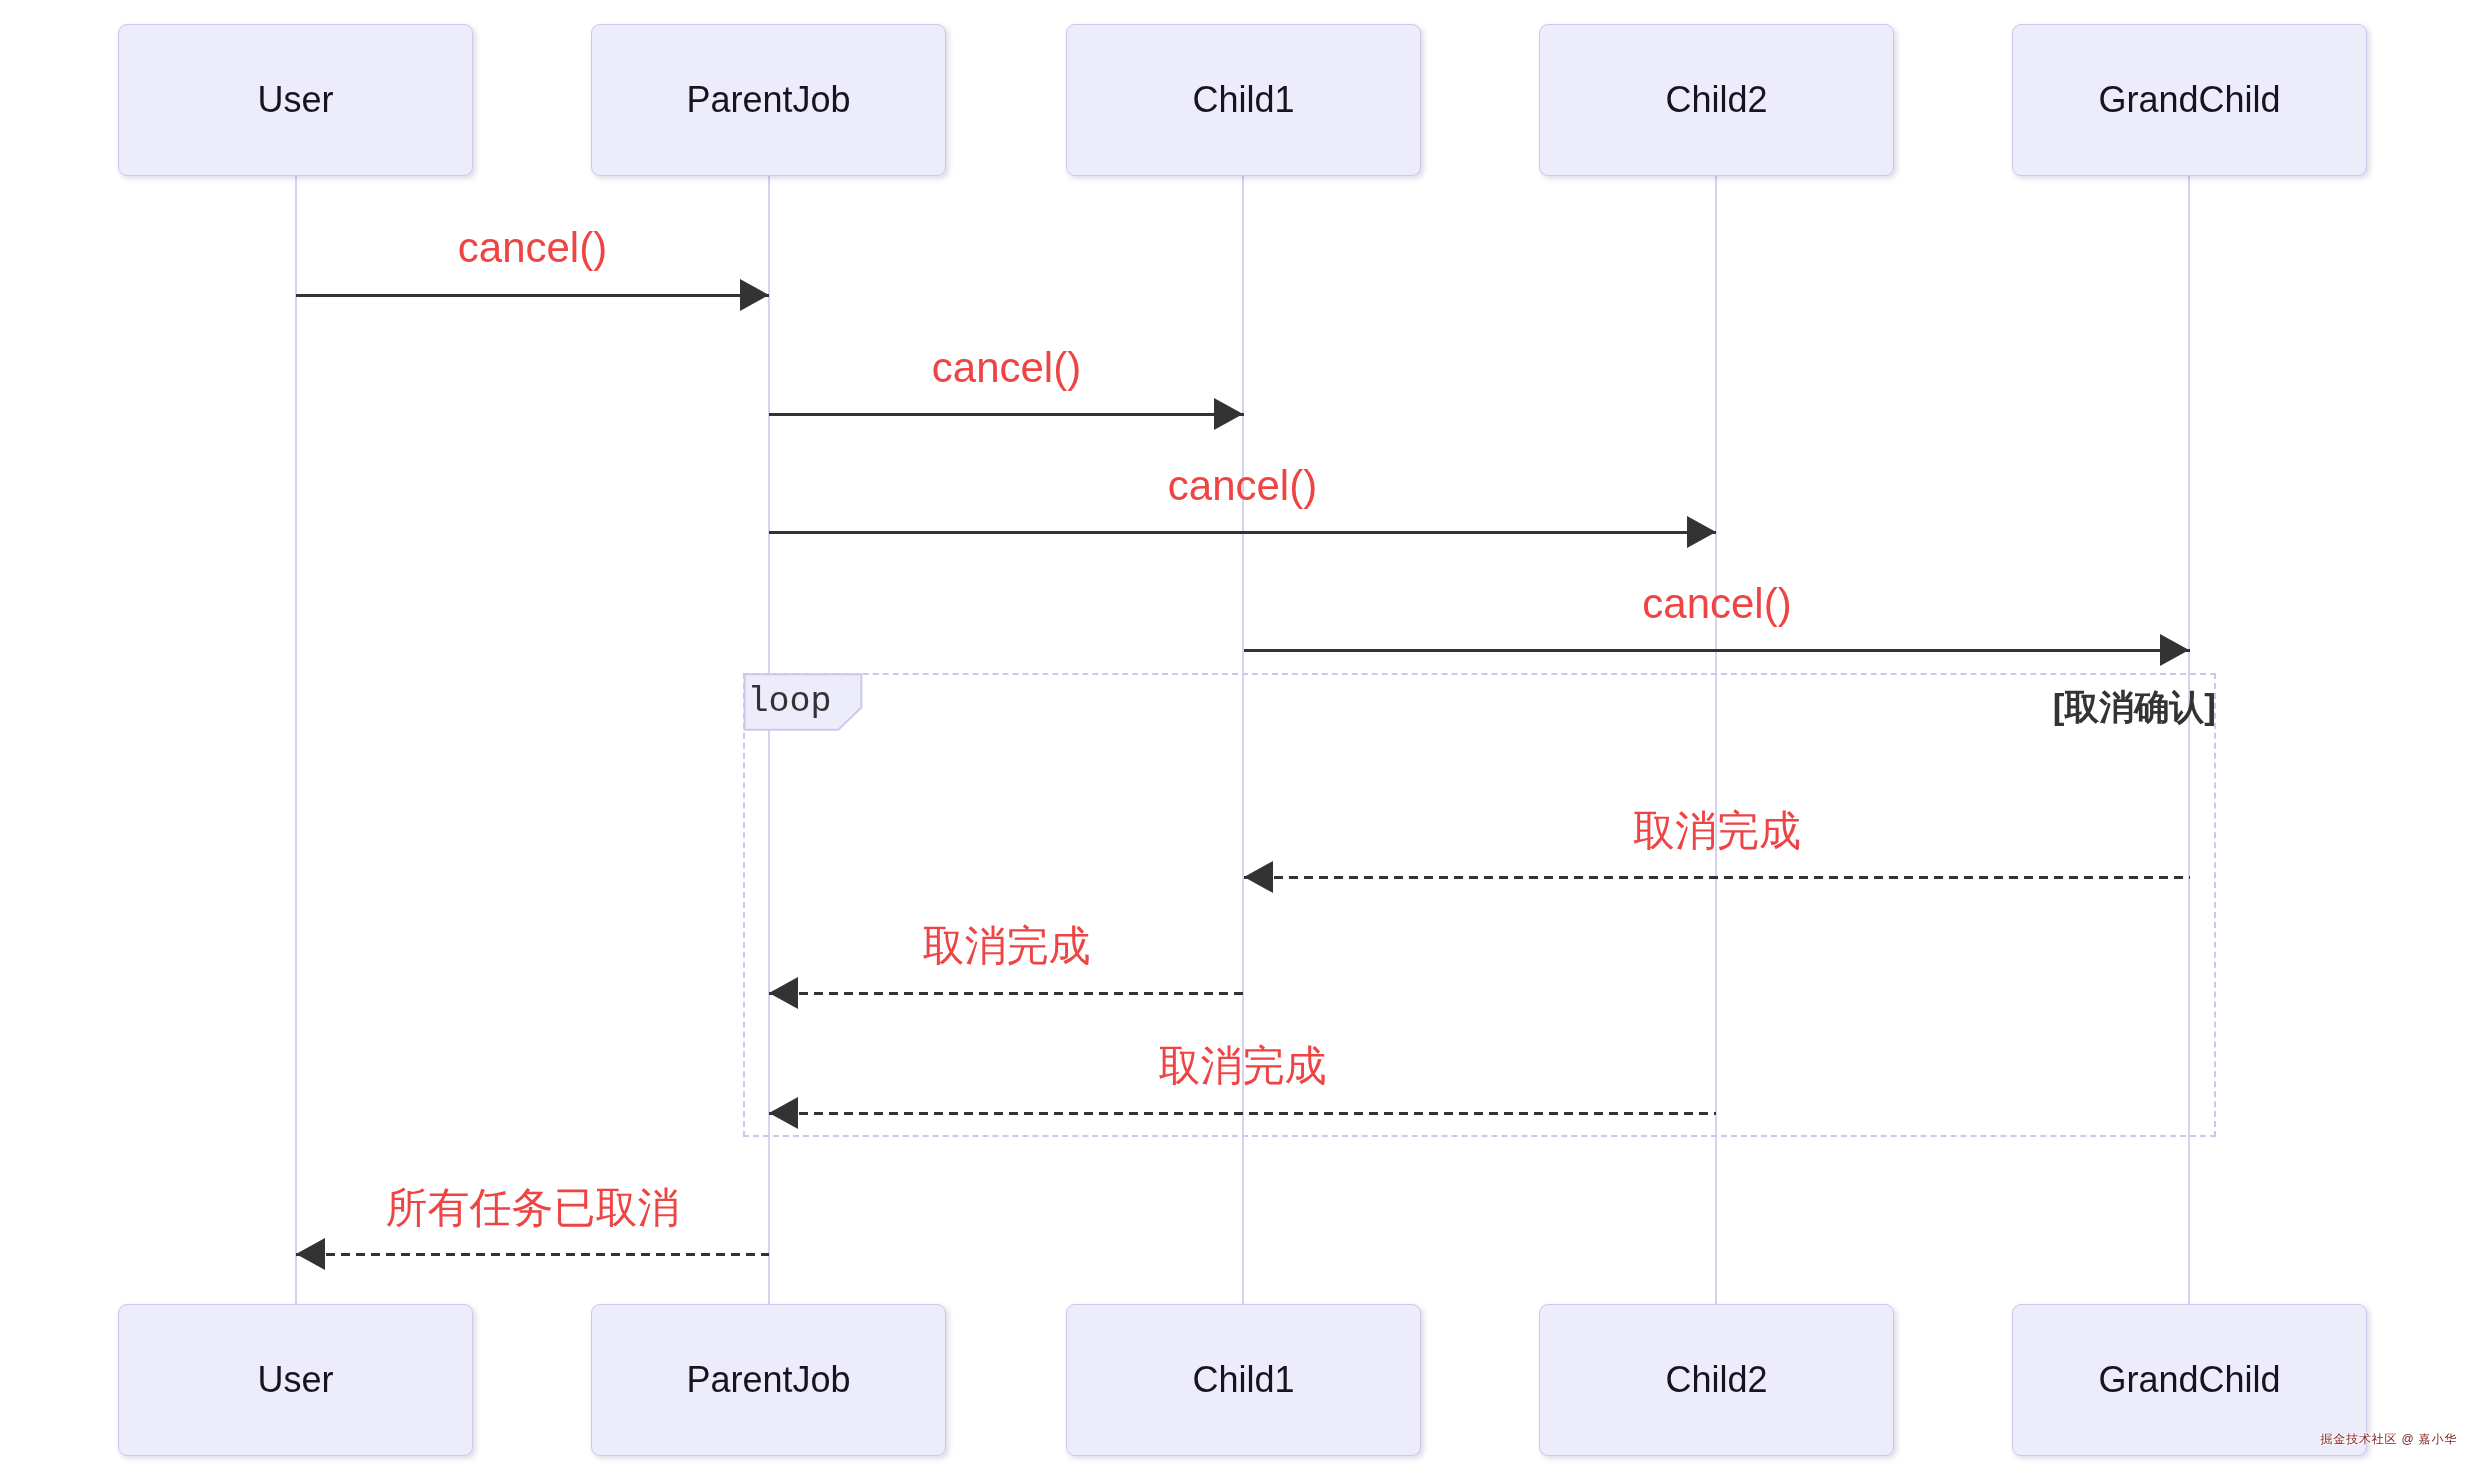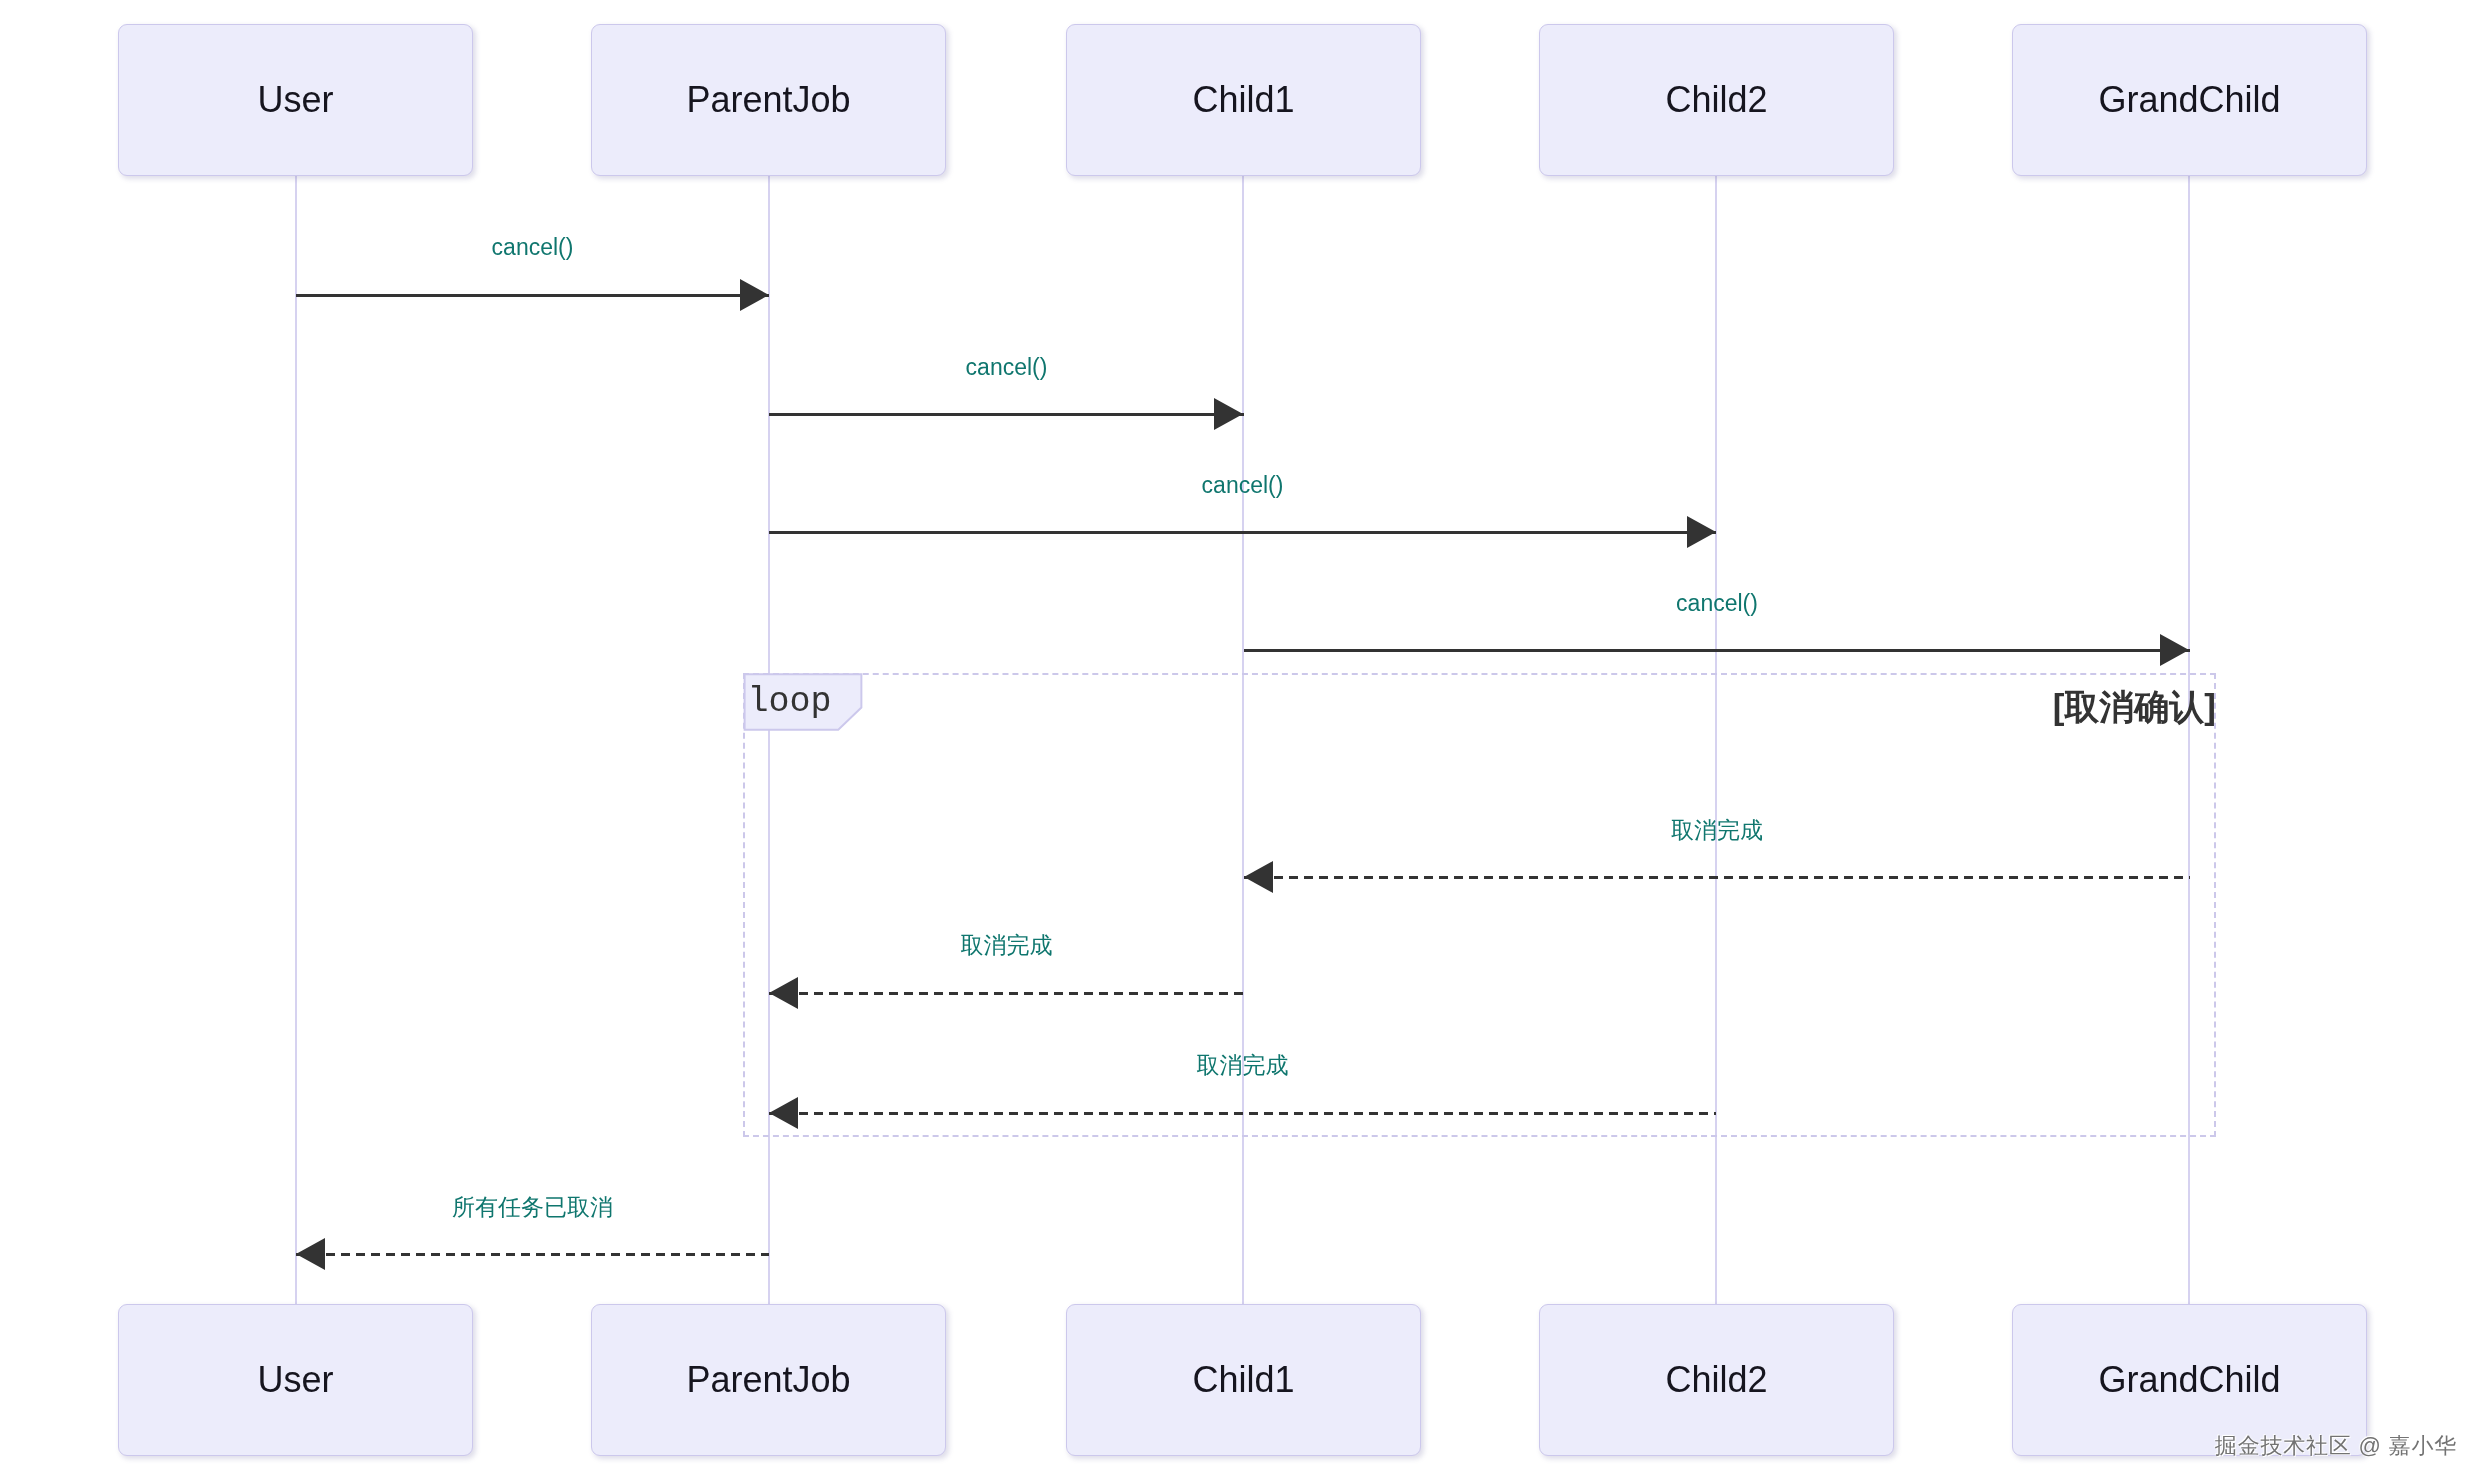--- a/index.html
+++ b/index.html
@@ -22,23 +22,23 @@
     justify-content: center;
     font-size: 36px;
     color: #16151f;
     box-shadow: 2.4px 2.4px 5.5px rgba(110,105,160,0.22);
     box-sizing: border-box;
   }
   .lifeline { position: absolute; width: 2.4px; }
   .msg-label {
     position: absolute;
     text-align: center;
-    font-size: 23px;
+    font-size: 42px;
     line-height: 41px;
-    color: #0f766e;
+    color: #ef4444;
     white-space: nowrap;
   }
   .msg-line { position: absolute; height: 3.2px; }
   .arrowhead { position: absolute; width: 0; height: 0; }
   .arrow-right { border-top: 16.6px solid transparent; border-bottom: 16.6px solid transparent; border-left: 29px solid #333333; }
   .arrow-left  { border-top: 16.6px solid transparent; border-bottom: 16.6px solid transparent; border-right: 29px solid #333333; }
   .loop-box { position: absolute; box-sizing: border-box; }
   .loop-label {
     position: absolute;
     text-align: center;
@@ -48,22 +48,22 @@
   .loop-cond {
     position: absolute;
     text-align: right;
     font-size: 35px;
     font-weight: 600;
     color: #333333;
     white-space: nowrap;
   }
   .watermark {
     position: absolute;
-    font-size: 22px;
-    color: #737373;
+    font-size: 12px;
+    color: #7f1d1d;
     letter-spacing: 0.8px;
     text-shadow: 0.8px 0.8px 0 #ffffff, -0.8px -0.8px 0 #ffffff, 0 0 3.2px #ffffff;
     white-space: nowrap;
   }
 </style>
 </head>
 <body>
 
 <div id="diagram">
     <div class="lifeline" style="left: 295px; top: 175px; height: 1129px; background: rgb(214, 210, 240);"></div>

